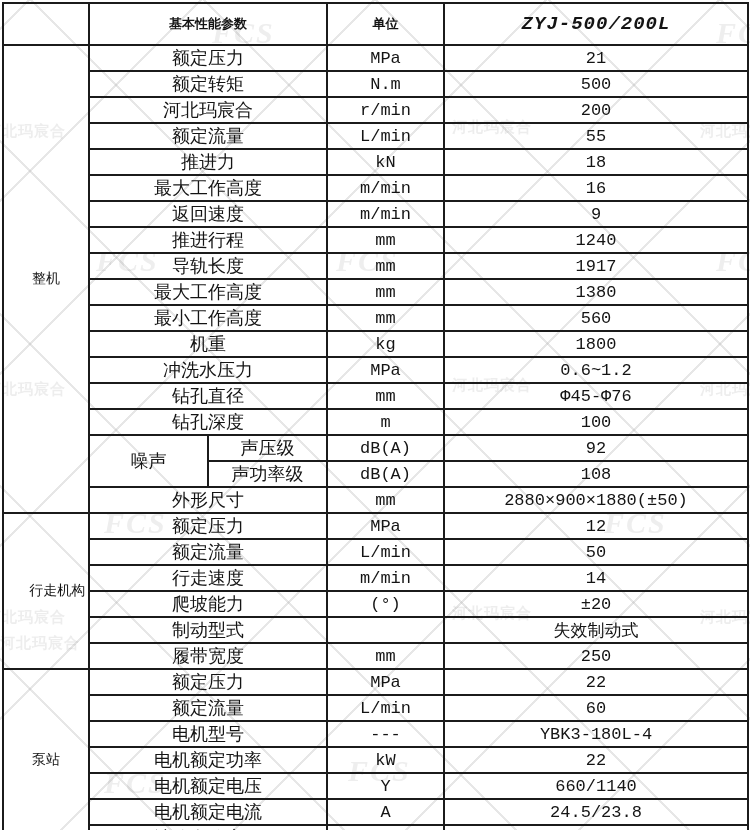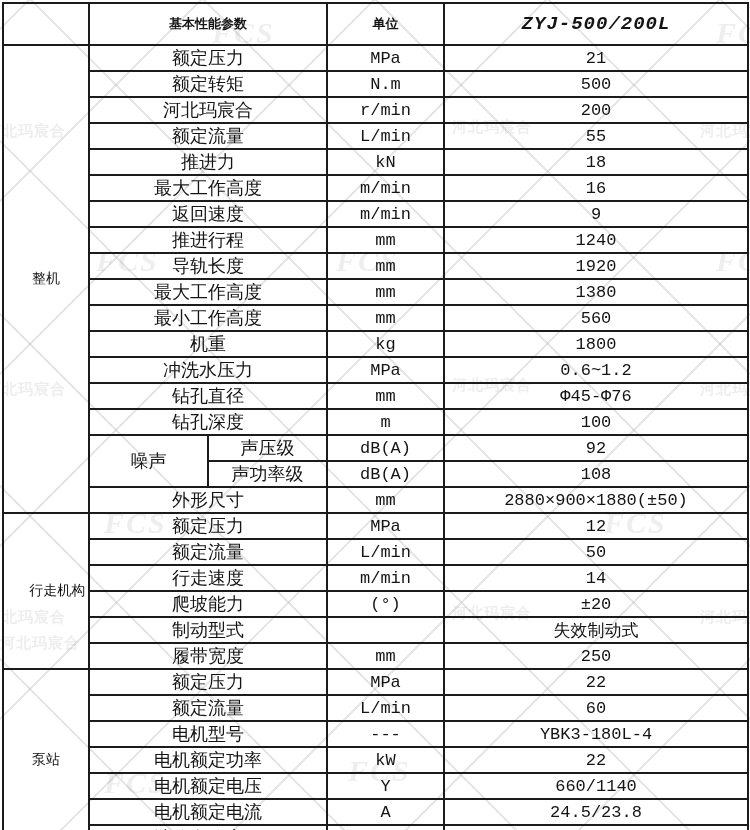--- a/index.html
+++ b/index.html
@@ -129,21 +129,21 @@
       <td class="v">9</td>
     </tr>
     <tr>
       <td class="p" colspan="2">推进行程</td>
       <td class="u">mm</td>
       <td class="v">1240</td>
     </tr>
     <tr>
       <td class="p" colspan="2">导轨长度</td>
       <td class="u">mm</td>
-      <td class="v">1920</td>
+      <td class="v">1917</td>
     </tr>
     <tr>
       <td class="p" colspan="2">最大工作高度</td>
       <td class="u">mm</td>
       <td class="v">1380</td>
     </tr>
     <tr>
       <td class="p" colspan="2">最小工作高度</td>
       <td class="u">mm</td>
       <td class="v">560</td>

